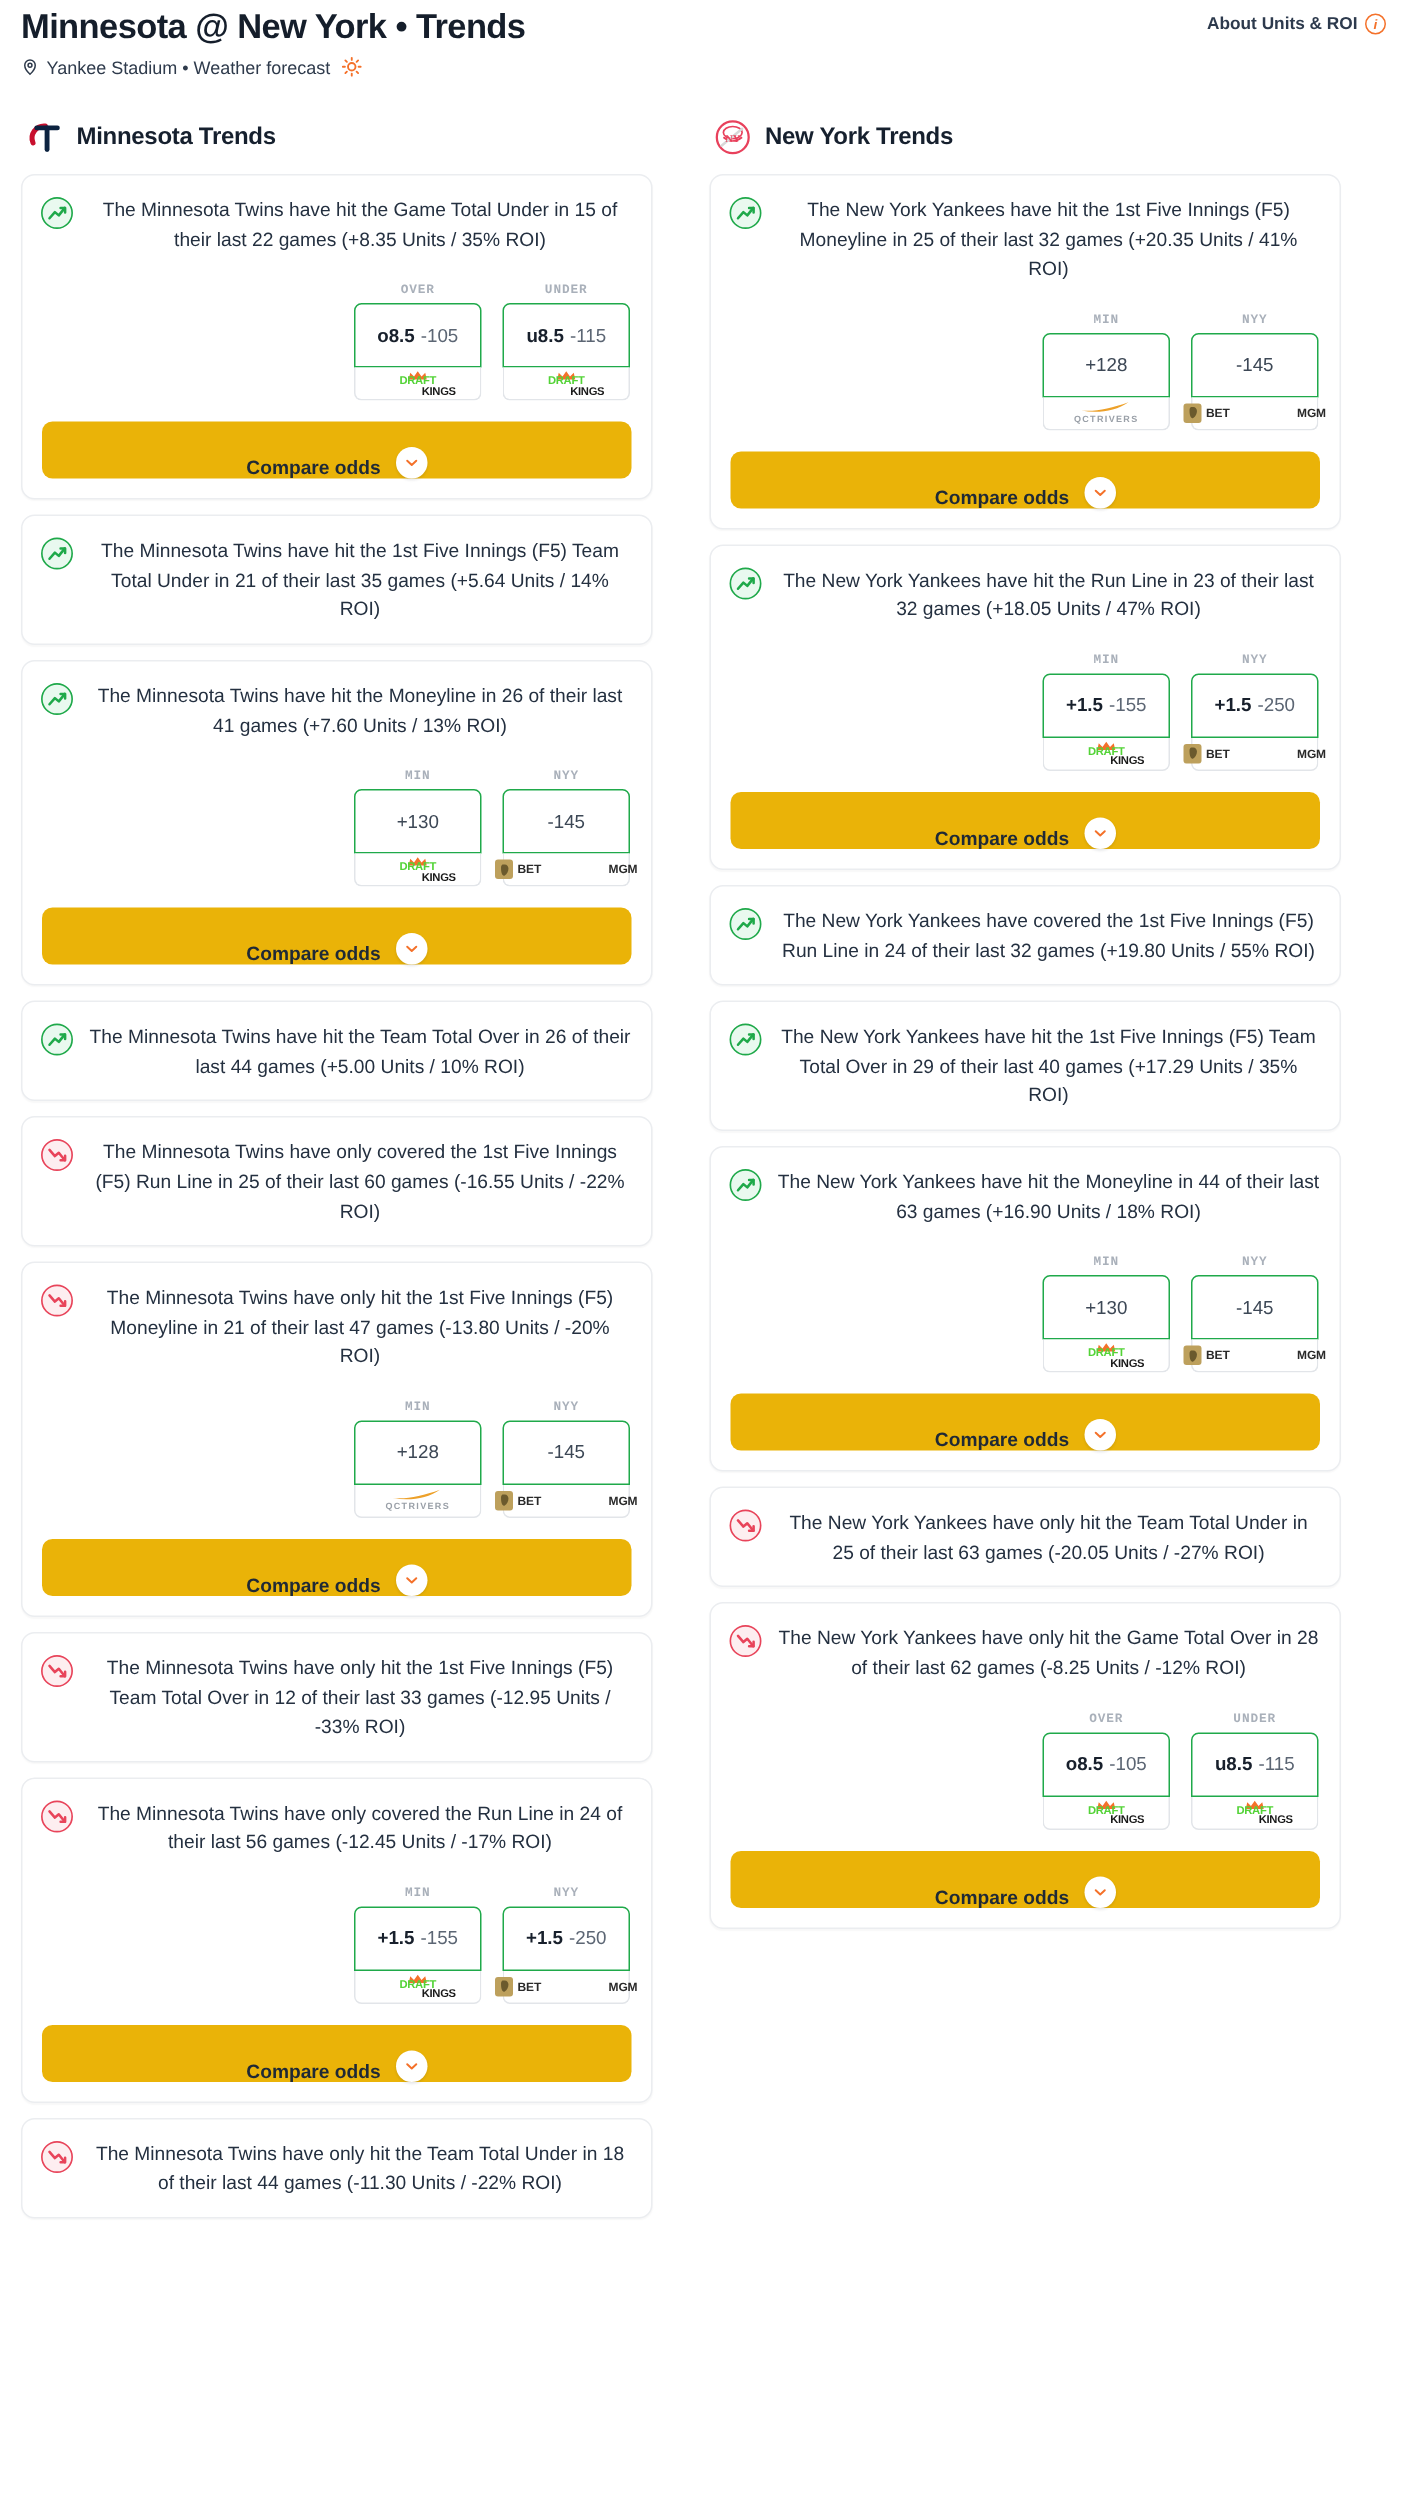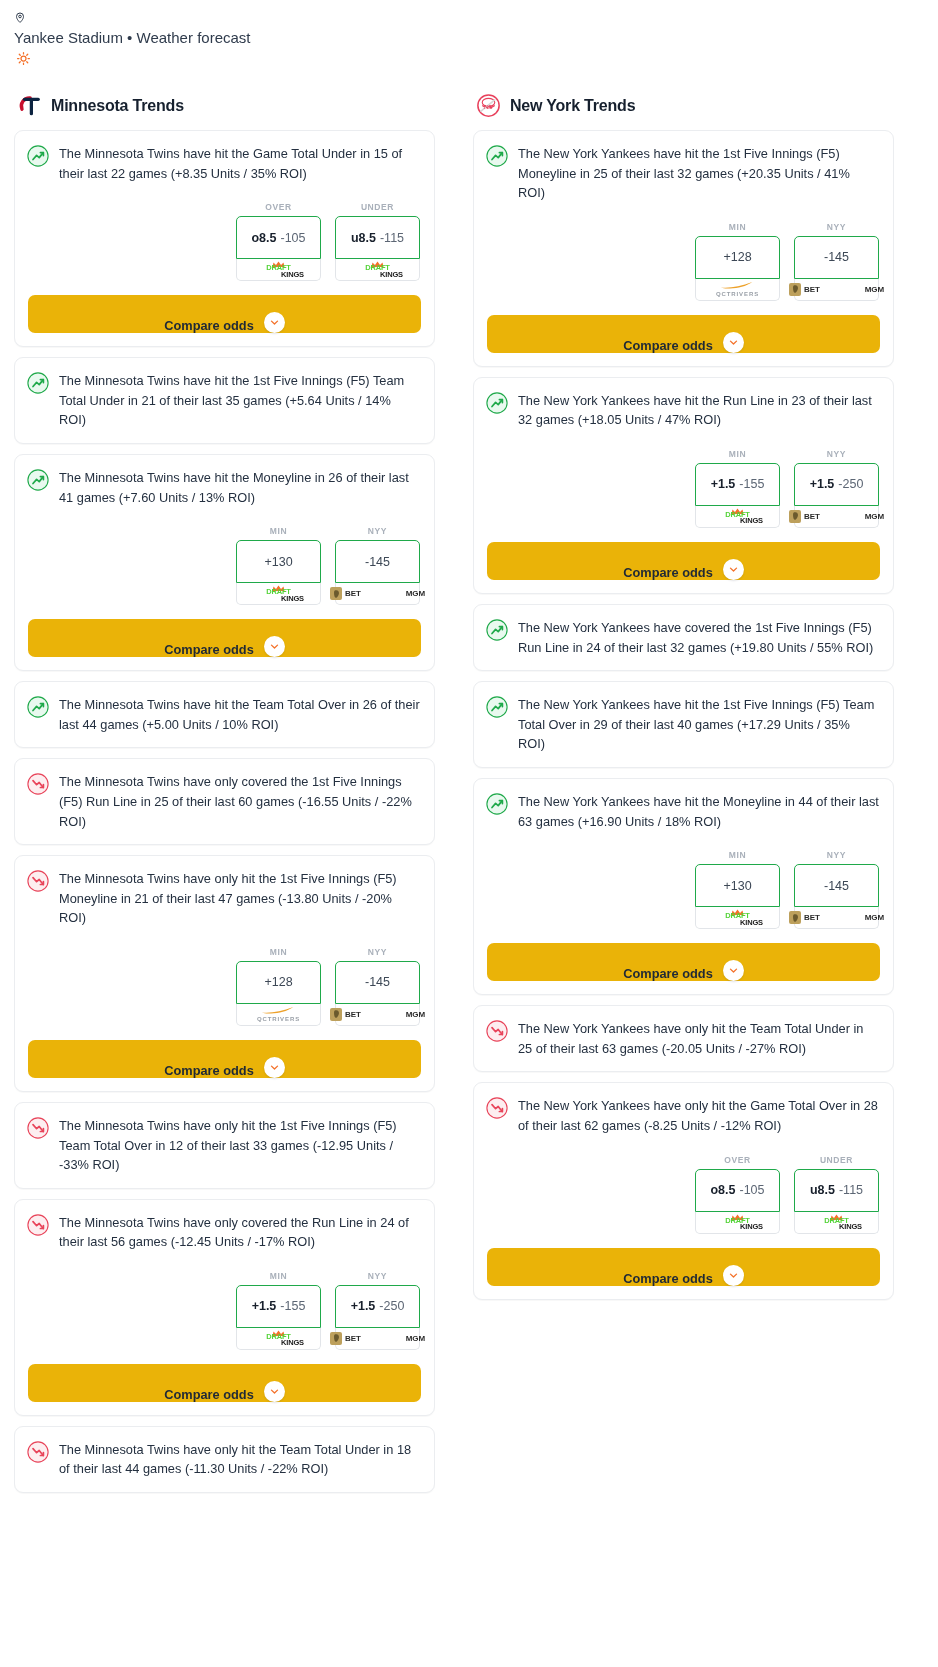--- a/index.html
+++ b/index.html
@@ -25,22 +25,22 @@
     cursor: pointer;
   }
   .info-badge {
     width: 14px; height: 14px; border-radius: 50%;
     border: 1.3px solid #f4712a; color: #f4712a;
     font-size: 9px; font-weight: 700; font-style: italic;
     display: flex; align-items: center; justify-content: center;
     line-height: 1;
   }
   .venue-row {
-    display: flex; align-items: flex-start; gap: 5px;
-    margin-top: 7px; font-size: 15px; color: #2f3b4c; flex-direction: column;
+    display: flex; align-items: center; gap: 5px;
+    margin-top: 7px; font-size: 12px; color: #2f3b4c;
   }
   .pin-icon { width: 12px; height: 13px; flex: 0 0 auto; }
   .sun-icon { width: 15px; height: 15px; margin-left: 2px; }
 
   
   .columns { display: flex; gap: 38px; padding: 0 14px; margin-top: 27px; align-items: flex-start; }
   .col { width: 421px; flex: 0 0 421px; }
 
   .col-head { display: flex; align-items: center; gap: 9px; margin-bottom: 12px; padding-left: 3px; }
   .col-head-title { font-size: 16px; font-weight: 700; color: #16202e; letter-spacing: -0.2px; }
@@ -48,30 +48,30 @@
 
   
   .card {
     background: #ffffff;
     border: 1px solid #ebedf0;
     border-radius: 9px;
     margin-bottom: 10px;
     padding: 13px 13px 13px 12px;
     box-shadow: 0 1px 1px rgba(16,24,40,0.03);
   }
-  .card-top { display: flex; gap: 10px; align-items: flex-start; }
+  .card-top { display: flex; gap: 10px; align-items: flex-start; text-align: center; }
   .trend-icon { width: 22px; height: 22px; flex: 0 0 22px; margin-top: 1px; }
   .trend-text { font-size: 12.8px; line-height: 19.6px; color: #243040; }
 
   
   .odds-wrap { display: flex; justify-content: flex-end; gap: 14px; margin-top: 19px; padding-right: 1px; }
   .odds-col { width: 85px; }
   .odds-label {
     text-align: center; font-size: 8.5px; letter-spacing: 0.6px;
-    color: #a9b0ba; font-weight: 600; margin-bottom: 4px;
+    color: #a9b0ba; font-weight: 600; margin-bottom: 4px; font-family: Liberation Mono, monospace;
   }
   .odds-box {
     border: 1px solid #1fa94a; border-radius: 5px 5px 0 0;
     height: 43px; display: flex; align-items: center; justify-content: center;
     gap: 4px; background: #fff; cursor: pointer;
   }
   .odds-line { font-size: 12.5px; font-weight: 700; color: #18202c; }
   .odds-price { font-size: 12.5px; font-weight: 400; color: #5c6674; }
   .odds-price.solo { font-weight: 400; color: #3d4856; }
   .book-box {
@@ -108,20 +108,27 @@
   .chev-btn {
     width: 21px; height: 21px; border-radius: 50%; background: #fff;
     display: flex; align-items: center; justify-content: center;
     box-shadow: 0 1px 2px rgba(16,24,40,0.12);
   }
 </style>
 </head>
 <body>
 
 <div class="page-head">
+  <div class="title-row">
+    <div class="page-title">Minnesota @ New York • Trends</div>
+    <div class="about-units">
+      <span>About Units &amp; ROI</span>
+      <span class="info-badge">i</span>
+    </div>
+  </div>
   <div class="venue-row">
     <svg class="pin-icon" viewBox="0 0 24 24" fill="none" stroke="#2f3b4c" stroke-width="2">
       <path d="M12 22s7-6.2 7-12a7 7 0 1 0-14 0c0 5.8 7 12 7 12z"></path>
       <circle cx="12" cy="10" r="2.6"></circle>
     </svg>
     <span>Yankee Stadium • Weather forecast</span>
     <svg class="sun-icon" viewBox="0 0 24 24" fill="none" stroke="#f4712a" stroke-width="2" stroke-linecap="round">
       <circle cx="12" cy="12" r="4"></circle>
       <path d="M12 2.5v2.2M12 19.3v2.2M2.5 12h2.2M19.3 12h2.2M5.2 5.2l1.6 1.6M17.2 17.2l1.6 1.6M18.8 5.2l-1.6 1.6M6.8 17.2l-1.6 1.6"></path>
     </svg>

